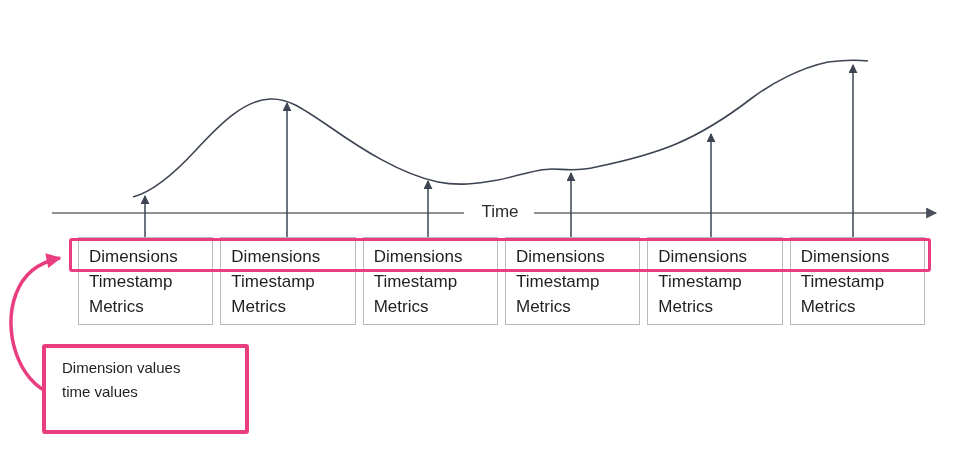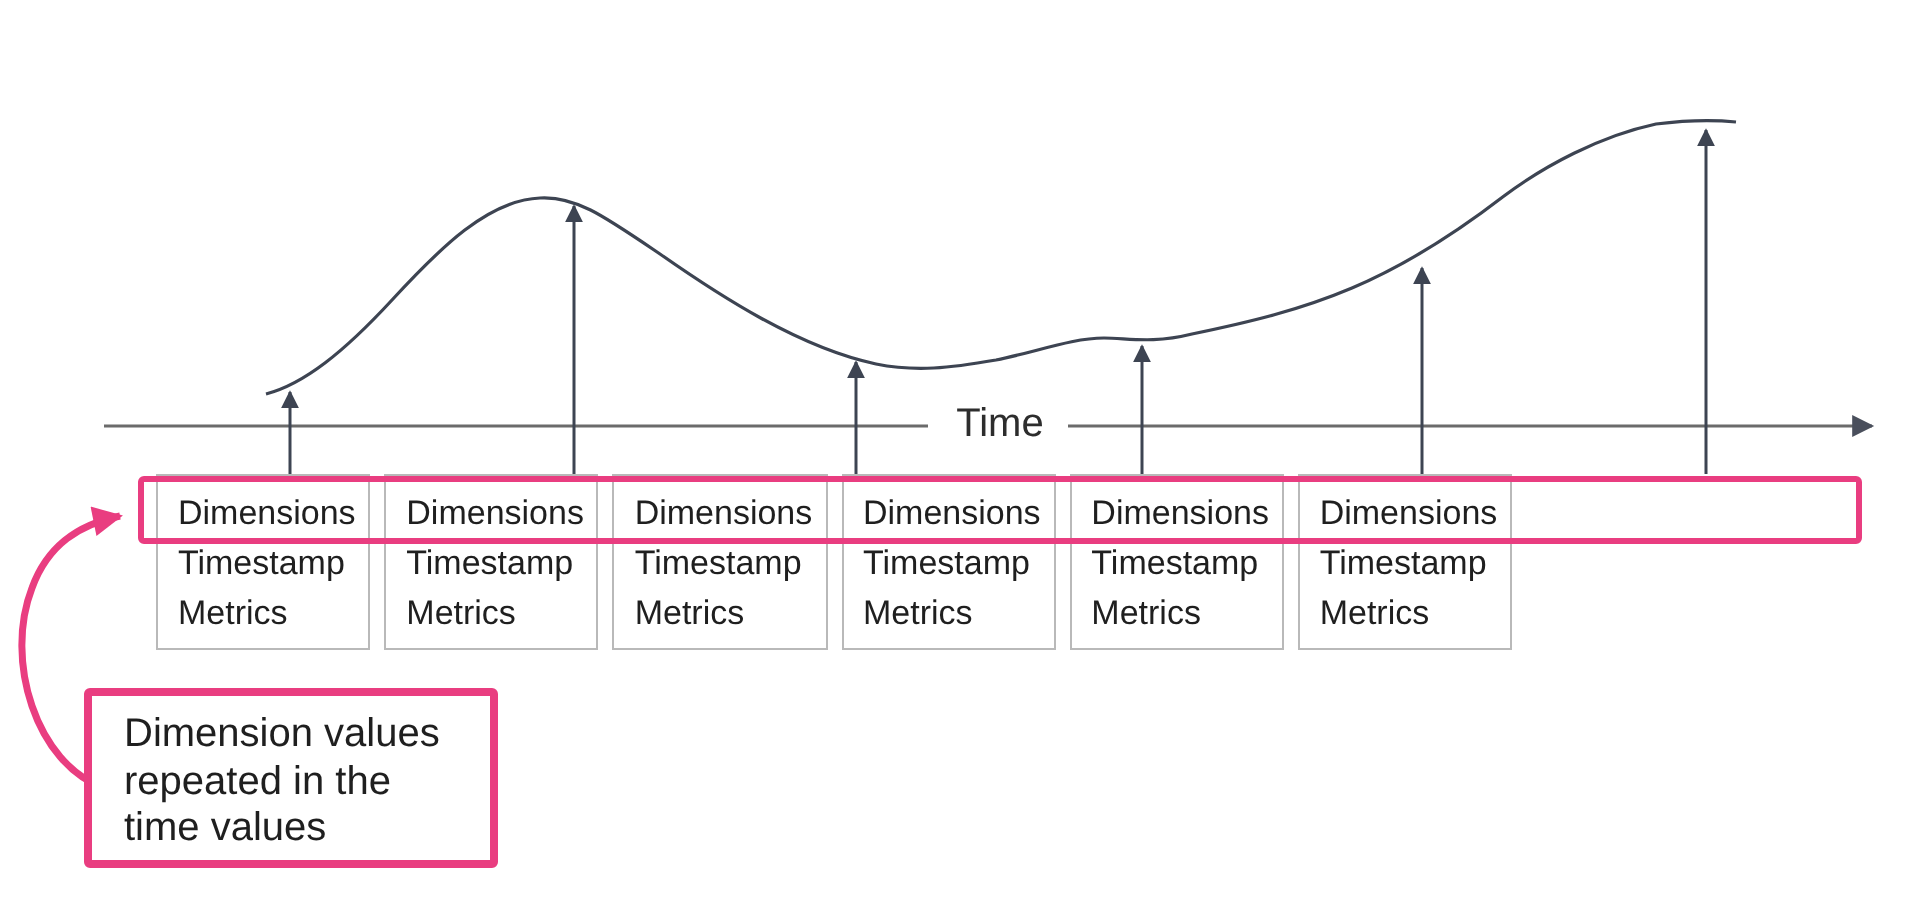--- a/index.html
+++ b/index.html
@@ -10,46 +10,46 @@
     overflow:hidden;
     font-family:"Liberation Sans","DejaVu Sans",sans-serif;
     color:#1f1f1f;
   }
   #chart-svg{position:absolute;left:0;top:0;width:964px;height:450px;}
 
   .time-label{
     position:absolute;
     left:470px;top:201px;width:60px;height:22px;
     text-align:center;line-height:22px;
-    font-size:20px;color:#2d2d2d;
+    font-size:17px;color:#2d2d2d;
     background:transparent;
   }
 
   .records-row{
-    position:absolute;left:78px;top:237px;width:678px;
-    display:flex;gap:7px;justify-content:center;
+    position:absolute;left:78px;top:237px;width:847px;
+    display:flex;gap:7px;
   }
   .record-box{
     flex:1;height:88px;box-sizing:border-box;
     border:1px solid #b9b9b9;background:#ffffff;
     padding:6px 0 0 10px;
     font-size:17px;line-height:25px;color:#1f1f1f;
     white-space:nowrap;overflow:hidden;
   }
   .highlight-band{
     position:absolute;left:69px;top:238px;width:862px;height:34px;
     box-sizing:border-box;border:3px solid #e93d80;border-radius:3px;
     background:transparent;pointer-events:none;z-index:3;
   }
 
   .annotation-box{
     position:absolute;left:42px;top:344px;width:207px;height:90px;
     box-sizing:border-box;border:4px solid #e93d80;border-radius:3px;
     background:#ffffff;padding:8px 6px 0 16px;
-    font-size:20px;line-height:23.5px;color:#1f1f1f;
+    font-size:15px;line-height:23.5px;color:#1f1f1f;
     z-index:2;
   }
 </style>
 </head>
 <body>
 
 <div id="canvas">
 
   <svg id="chart-svg" viewBox="0 0 964 450" xmlns="http://www.w3.org/2000/svg">
     <defs>
@@ -122,17 +122,16 @@
       <div>Dimensions</div>
       <div>Timestamp</div>
       <div>Metrics</div>
     </div>
   </div>
 
   <div class="highlight-band"></div>
 
   <div class="annotation-box">
     <div>Dimension values</div>
-    <div>repeated in the</div>
     <div>time values</div>
   </div>
 
 </div>
 
 </body></html>

